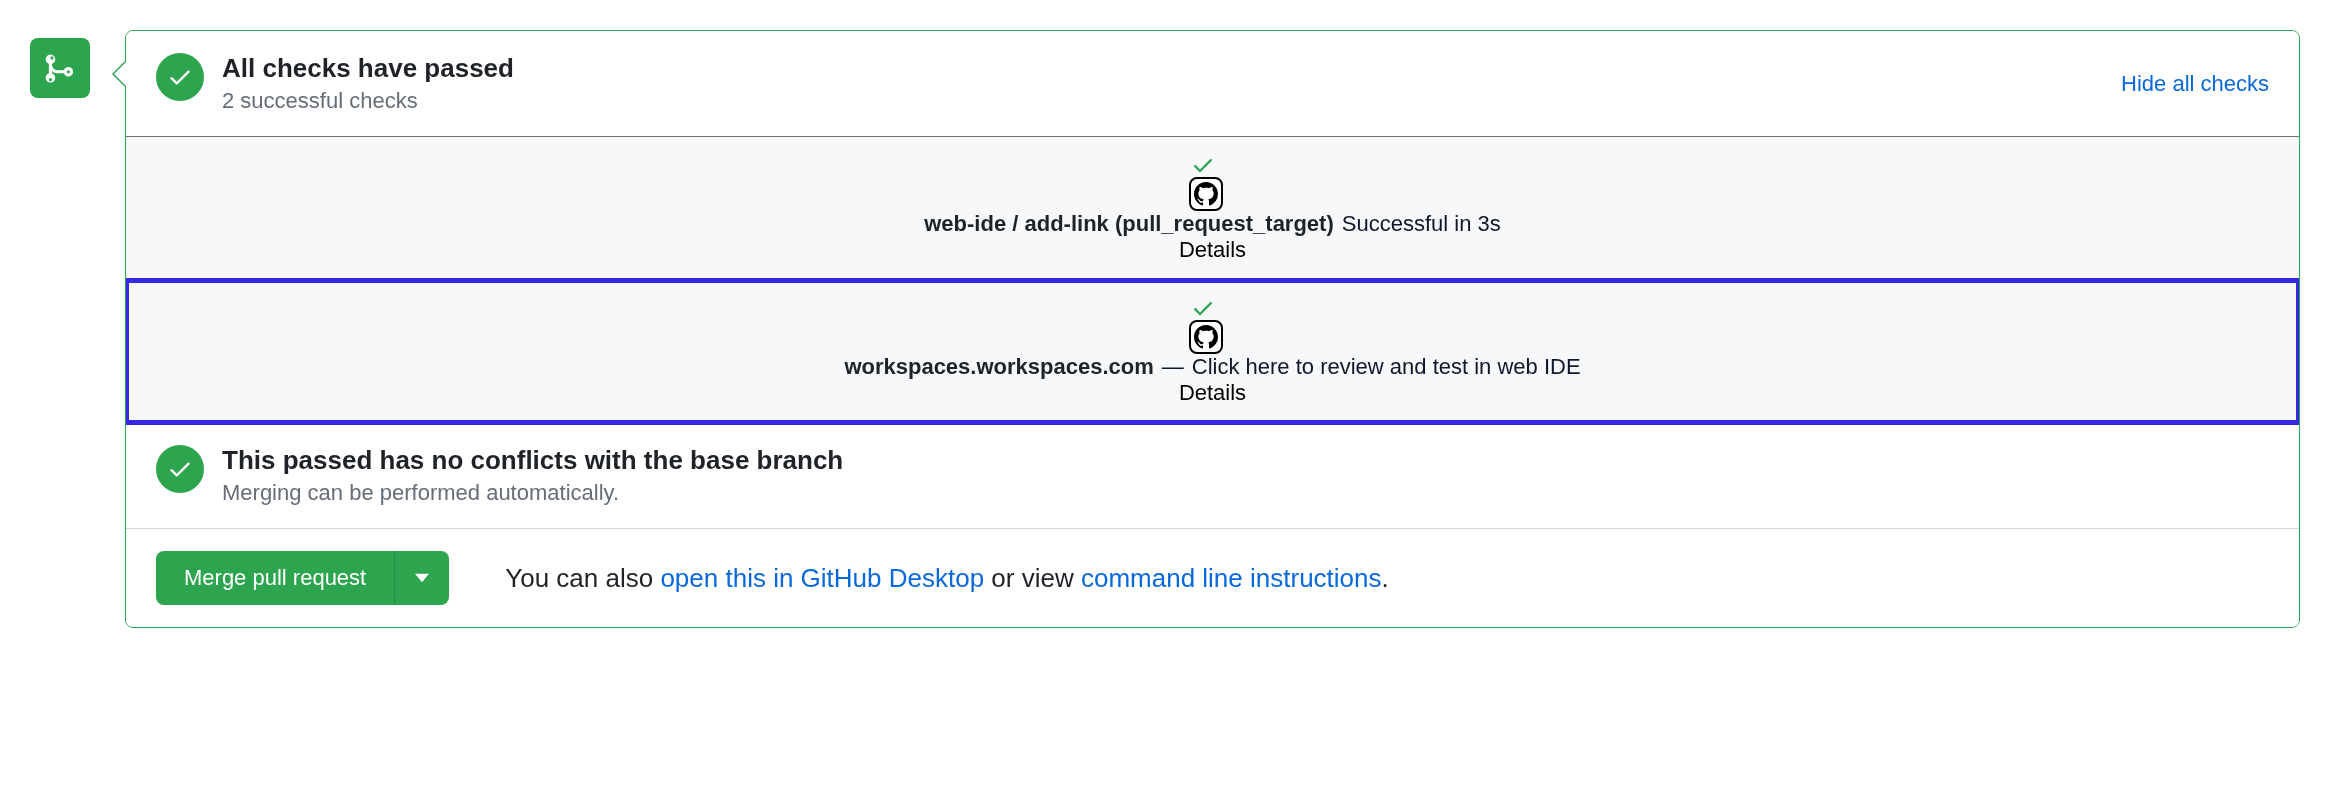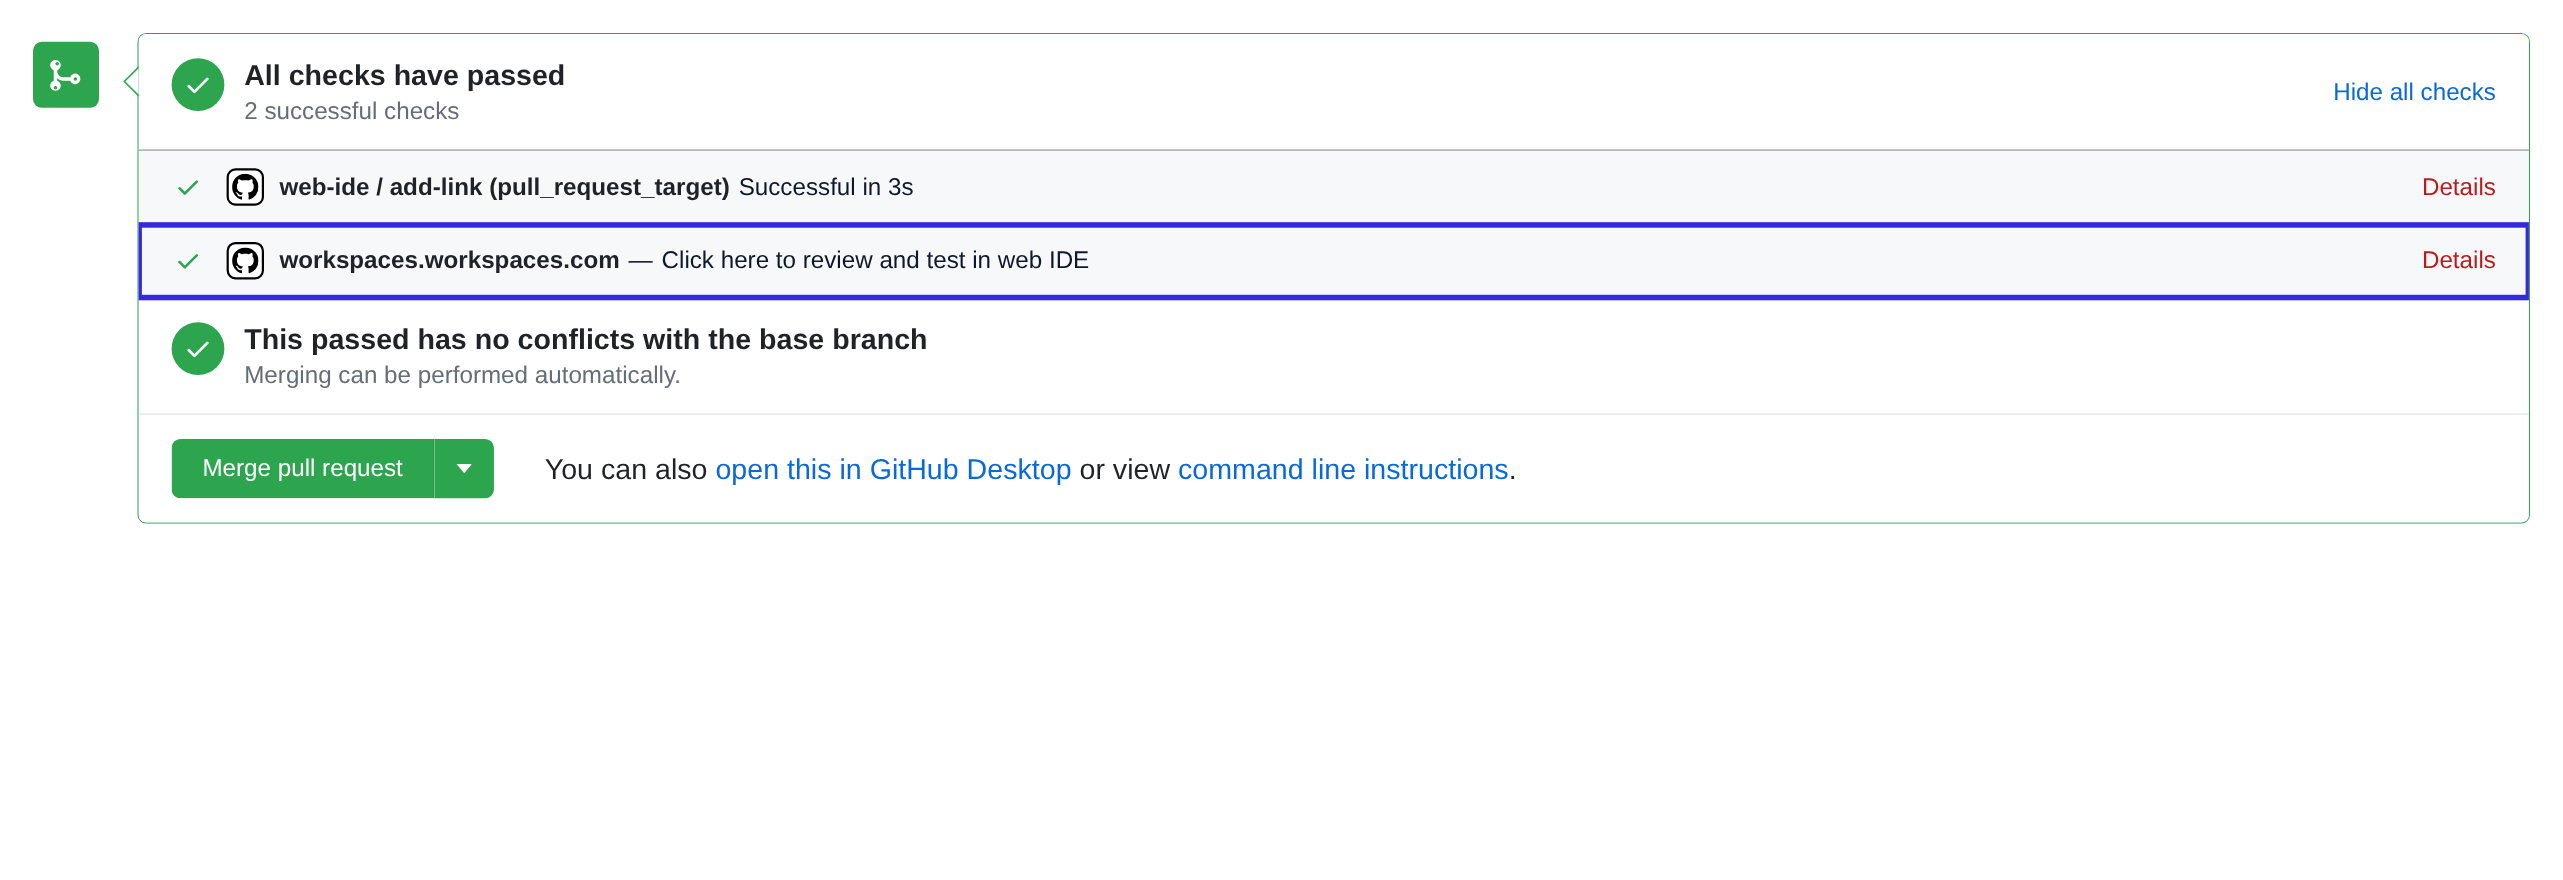--- a/index.html
+++ b/index.html
@@ -107,20 +107,21 @@
     }
     .checks-list {
       background: #f6f8fa;
     }
     .check-row {
       display: flex;
       align-items: center;
       padding: 16px 30px;
       border-bottom: 1px solid #d0d7de;
       position: relative;
+      flex-direction: column;
     }
     .check-row.highlighted {
       outline: 5px solid #3428e0;
       outline-offset: -3px;
       z-index: 5;
     }
     .check-mark {
       width: 30px;
       margin-right: 20px;
       display: flex;
@@ -157,40 +158,40 @@
       gap: 8px;
     }
     .check-name {
       font-weight: 700;
       color: #1f2328;
     }
     .check-desc {
       color: #0f172a;
     }
     .details-link {
-      color: #b91c1c;
+      color: #000000;
       font-size: 22px;
       cursor: pointer;
     }
     .conflicts-section {
       display: flex;
       align-items: flex-start;
       padding: 22px 30px;
       background: #ffffff;
       border-bottom: 1px solid #d0d7de;
     }
     .merge-section {
       display: flex;
       align-items: center;
       padding: 22px 30px;
       background: #ffffff;
     }
     .merge-btn-group {
       display: flex;
-      margin-right: 14px;
+      margin-right: 24px;
     }
     .merge-btn {
       background: #2da44e;
       color: #ffffff;
       border: none;
       padding: 14px 28px;
       font-size: 22px;
       font-weight: 500;
       cursor: pointer;
       border-radius: 8px 0 0 8px;

